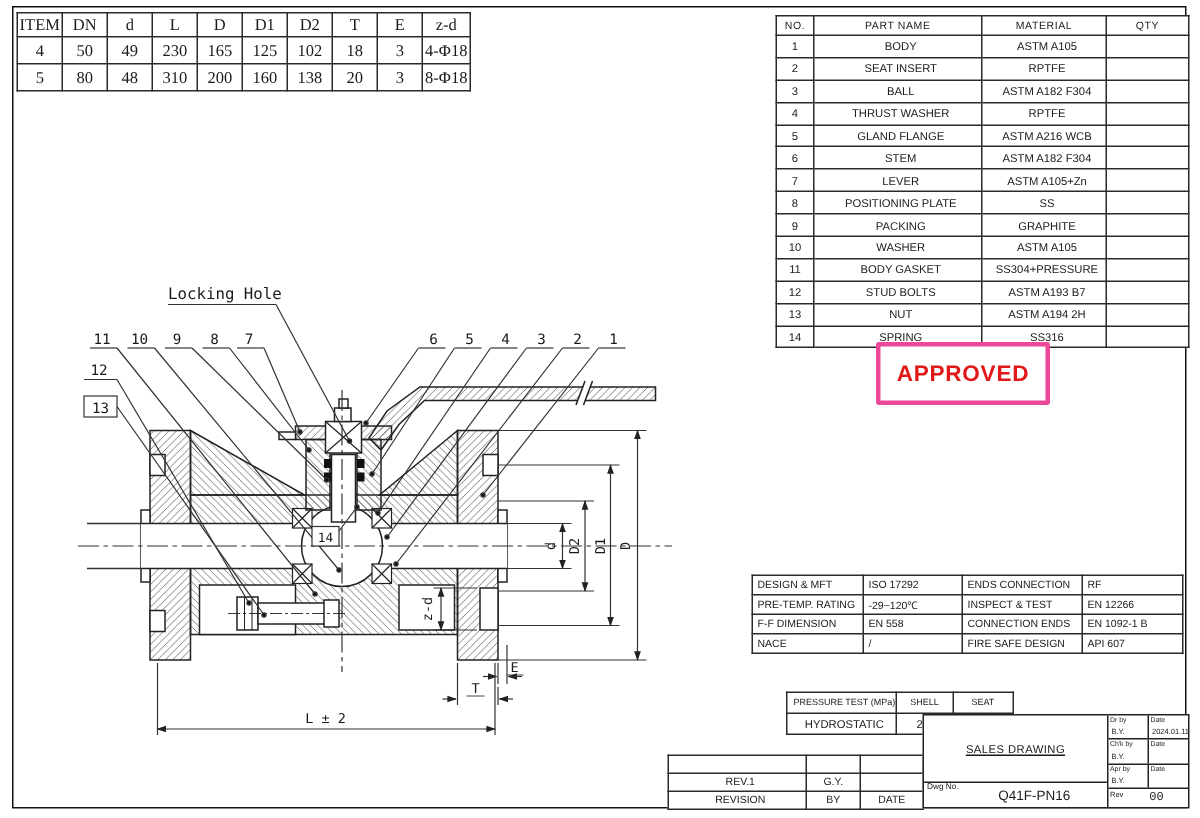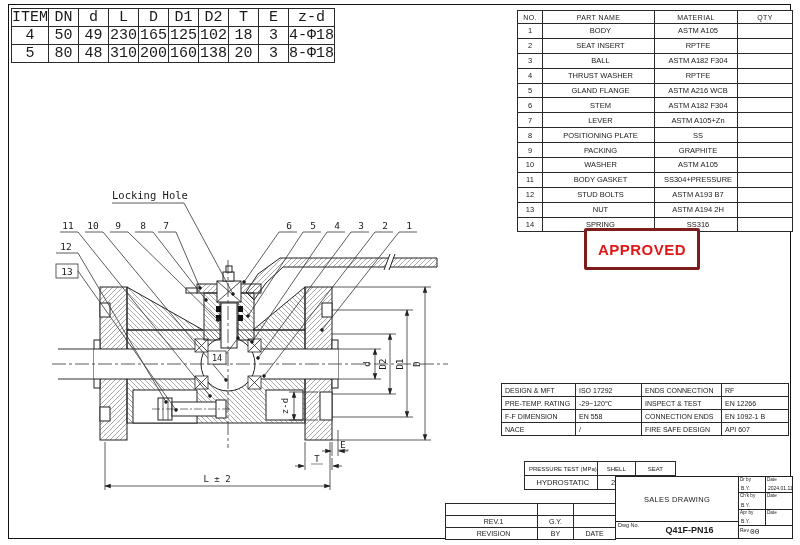--- a/index.html
+++ b/index.html
@@ -4,53 +4,53 @@
 <style>
   html,body{margin:0;padding:0;background:#fff;}
   #sheet{position:relative;width:800px;height:545px;background:#fff;
          font-family:"Liberation Sans",sans-serif;color:#1a1a1a;overflow:hidden;}
   #border{position:absolute;left:8px;top:4px;width:783px;height:535px;
           border:1.5px solid #111;box-sizing:border-box;}
   table.tb{position:absolute;border-collapse:collapse;table-layout:fixed;background:#fff;}
   table.tb td,table.tb th{border:1px solid #2a2a2a;padding:0;text-align:center;
           overflow:hidden;white-space:nowrap;font-weight:normal;}
   .la{text-align:right;padding-left:4px !important;}
-  #dimtable{left:11px;top:8px;font-family:Liberation Mono, monospace;font-size:15px;}
+  #dimtable{left:11px;top:8px;font-family:Liberation Serif, serif;font-size:11px;}
   #dimtable th{height:15px;} #dimtable td{height:17px;}
   #partstable{left:517px;top:10px;font-size:7.5px;}
   #partstable th{height:12px;font-size:7px;letter-spacing:.4px;}
   #partstable td{height:13.9px;}
   #specstable{left:501px;top:383px;font-size:7px;}
   #specstable td{height:12px;text-align:left;padding-left:3px;}
   #presstable{left:477px;top:461px;font-size:7.5px;margin-left:47px;}
   #presstable td,#presstable th{height:13px;}
   #presstable th{font-size:6px;}
   #revtable{left:445px;top:503px;font-size:7px;}
   #revtable td{height:11px;}
   #stamp{position:absolute;left:584px;top:228px;width:110px;height:36px;
-         border:3px solid #7f1d1d;border-radius:2px;display:flex;align-items:center;
+         border:3px solid #ec4899;border-radius:2px;display:flex;align-items:center;
          justify-content:center;font-size:15px;font-weight:bold;color:#e01818;
          letter-spacing:.5px;background:#fff;}
   
   #titleblock{position:absolute;left:615px;top:476px;width:178px;height:63px;
           border:1px solid #222;box-sizing:border-box;display:flex;background:#fff;}
   #tb-left{width:122px;border-right:1px solid #222;display:flex;flex-direction:column;}
-  #tb-title{flex:1;display:flex;flex-direction:column;align-items:center;justify-content:center;font-size:7.5px;letter-spacing:.3px;}
+  #tb-title{flex:1;display:flex;flex-direction:column;align-items:center;justify-content:center;font-size:7.5px;letter-spacing:.3px;text-decoration:underline;}
   #tb-dwg{height:16px;border-top:1px solid #222;display:flex;align-items:center;}
   #tb-dwg .lab{font-size:5.5px;padding:0 2px;align-self:flex-start;}
-  #tb-dwg .val{flex:1;text-align:center;font-weight:bold;font-size:9px;}
+  #tb-dwg .val{flex:1;text-align:center;font-weight:normal;font-size:9px;}
   #tb-right{flex:1;display:flex;flex-direction:column;}
   .signrow{height:15.3px;border-bottom:1px solid #222;display:flex;}
   .signrow .c{width:50%;display:flex;flex-direction:column;justify-content:space-between;overflow:hidden;}
   .signrow .c1{border-right:1px solid #222;}
   .signrow .t{font-size:4.6px;padding:0 1px;}
   .signrow .v{font-size:5px;padding:0 1px 1px 2px;}
   #tb-rev{flex:1;display:flex;align-items:center;}
   #tb-rev .lab{font-size:5px;align-self:flex-start;padding:1px;}
-  #tb-rev .val{flex:1;text-align:left;font-size:8px;font-family:Liberation Mono, monospace;}
+  #tb-rev .val{flex:1;text-align:center;font-size:8px;font-family:Liberation Mono, monospace;}
   svg text{font-family:"DejaVu Sans Mono",monospace;fill:#1a1a1a;}
   .callout{font-size:9.5px;}
   .dimtxt{font-size:9px;}
 </style>
 </head>
 <body>
 
 <div id="sheet">
   <div id="border"></div>
 

